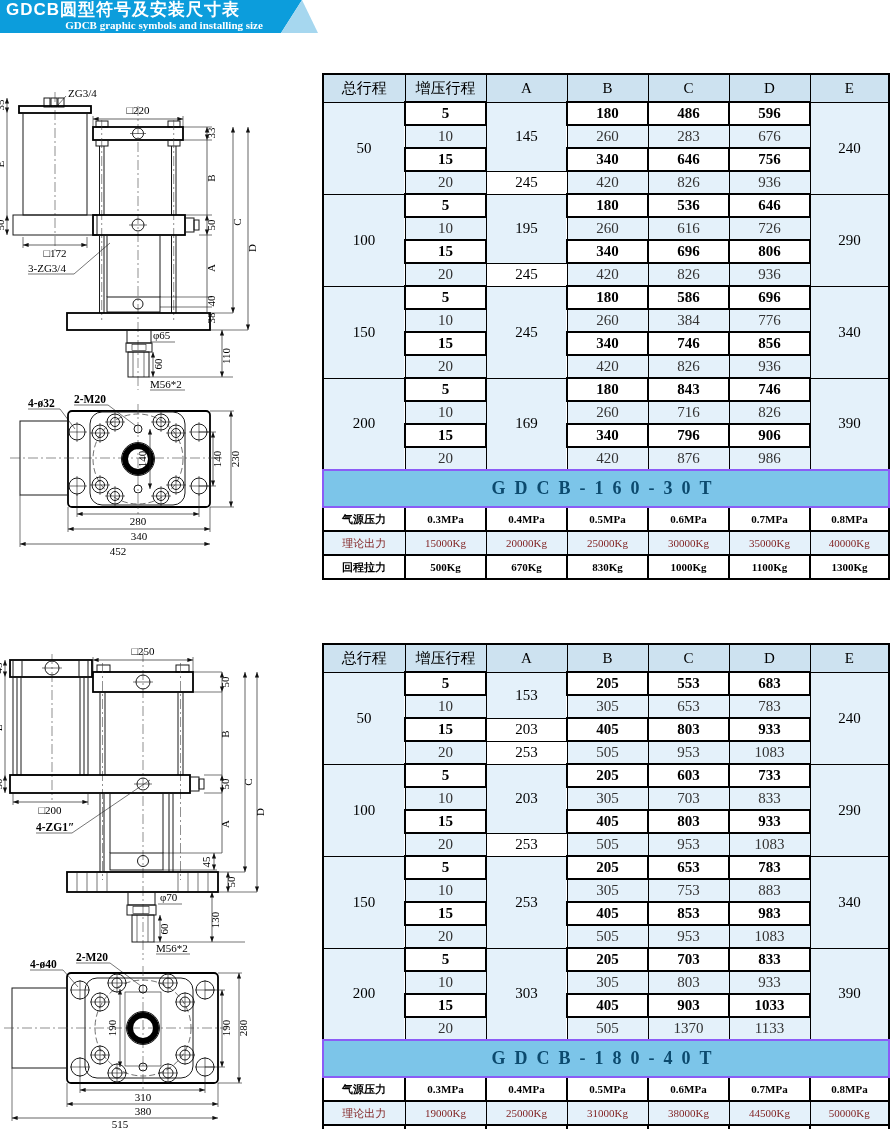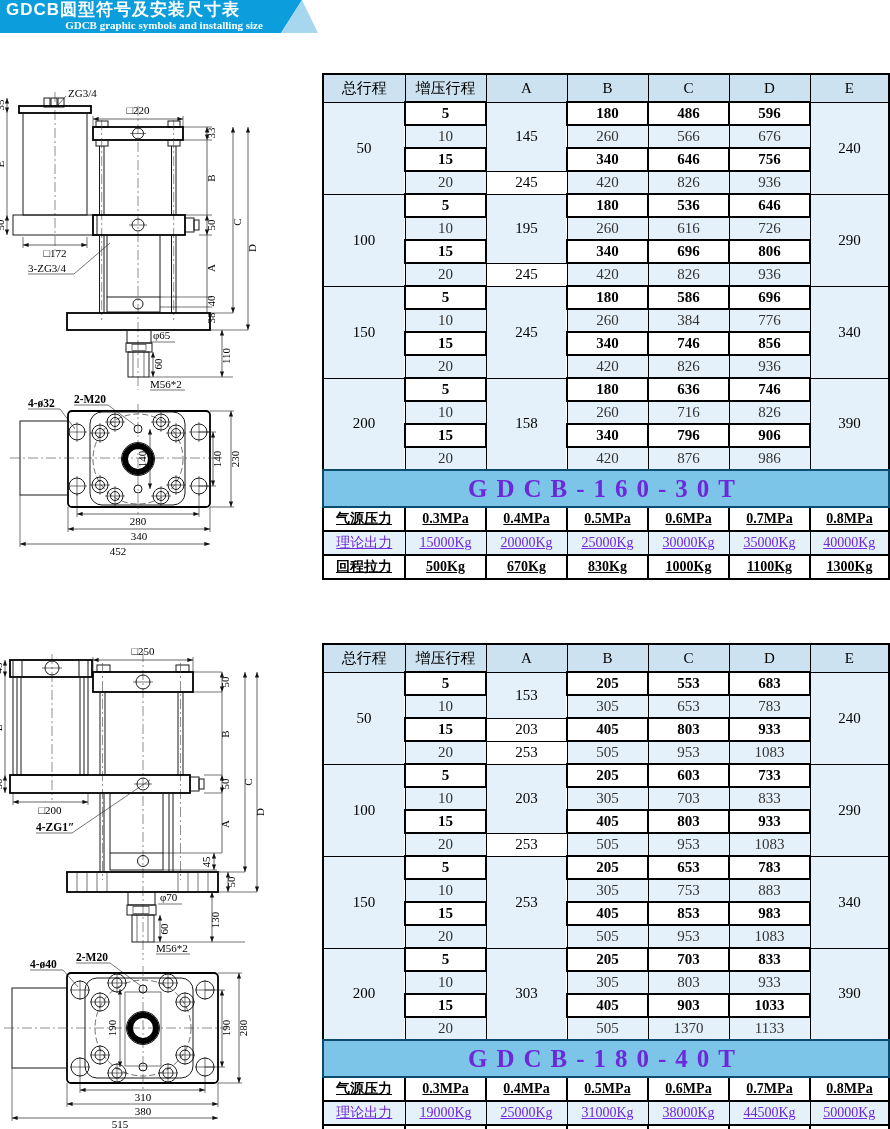--- a/index.html
+++ b/index.html
@@ -18,25 +18,25 @@
   .t1{top:73px;}
   .t2{top:643px;}
   table.dim{border-collapse:collapse;width:566px;table-layout:fixed;
     font-family:"Liberation Serif",serif;border:2px solid #000;}
   table.dim th,table.dim td{border:1px solid #000;text-align:center;padding:0;overflow:hidden;}
   tr.head th{background:#cde2f0;height:26px;font-weight:normal;font-size:15px;}
   tr.grp td{height:21px;font-size:15px;}
   td.pale{background:#e4f1fa;}
   tr.hl td.plain{background:#fff;font-weight:bold;border:2px solid #000;color:#000;}
   tr.alt td.plain{background:#e4f1fa;color:#333;}
-  tr.banner td{background:#7cc5e9;color:#6d28d9;height:35px;font-size:25px;font-weight:bold;
-    letter-spacing:9px;border:2px solid #0c4a6e;}
-  tr.spec td{height:22px;font-size:14px;text-decoration:underline;}
+  tr.banner td{background:#7cc5e9;color:#0c4a6e;height:35px;font-size:18px;font-weight:bold;
+    letter-spacing:9px;border:2px solid #8b5cf6;}
+  tr.spec td{height:22px;font-size:11px;}
   tr.spec.bold td{font-weight:bold;border:2px solid #000;background:#fff;}
-  tr.spec.alt2 td{background:#e4f1fa;color:#6d28d9;}
+  tr.spec.alt2 td{background:#e4f1fa;color:#7f1d1d;}
   
   .dwg{position:absolute;left:0;}
   .d1{top:60px;}
   .d2{top:630px;}
   svg .ln{stroke:#1a1a1a;fill:none;stroke-width:1;}
   svg .lnt{stroke:#1a1a1a;fill:none;stroke-width:.6;}
   svg .thk{stroke:#000;fill:none;stroke-width:1.8;}
   svg .cl{stroke:#444;fill:none;stroke-width:.6;stroke-dasharray:10 3 2 3;}
   svg .dsh{stroke:#333;fill:none;stroke-width:.7;stroke-dasharray:6 3;}
   svg .dimln{stroke:#222;fill:none;stroke-width:.7;}
@@ -456,21 +456,21 @@
           <td class="plain">5</td>
           <td class="pale" rowspan="3">145</td>
           <td class="plain">180</td>
           <td class="plain">486</td>
           <td class="plain">596</td>
           <td class="pale" rowspan="4">240</td>
         </tr>
         <tr class="grp alt">
           <td class="plain">10</td>
           <td class="plain">260</td>
-          <td class="plain">566</td>
+          <td class="plain">283</td>
           <td class="plain">676</td>
         </tr>
         <tr class="grp hl">
           <td class="plain">15</td>
           <td class="plain">340</td>
           <td class="plain">646</td>
           <td class="plain">756</td>
         </tr>
         <tr class="grp alt">
           <td class="plain">20</td>
@@ -530,23 +530,23 @@
         </tr>
         <tr class="grp alt">
           <td class="plain">20</td>
           <td class="plain">420</td>
           <td class="plain">826</td>
           <td class="plain">936</td>
         </tr>
         <tr class="grp hl">
           <td class="pale" rowspan="4">200</td>
           <td class="plain">5</td>
-          <td class="pale" rowspan="4">158</td>
+          <td class="pale" rowspan="4">169</td>
           <td class="plain">180</td>
-          <td class="plain">636</td>
+          <td class="plain">843</td>
           <td class="plain">746</td>
           <td class="pale" rowspan="4">390</td>
         </tr>
         <tr class="grp alt">
           <td class="plain">10</td>
           <td class="plain">260</td>
           <td class="plain">716</td>
           <td class="plain">826</td>
         </tr>
         <tr class="grp hl">

